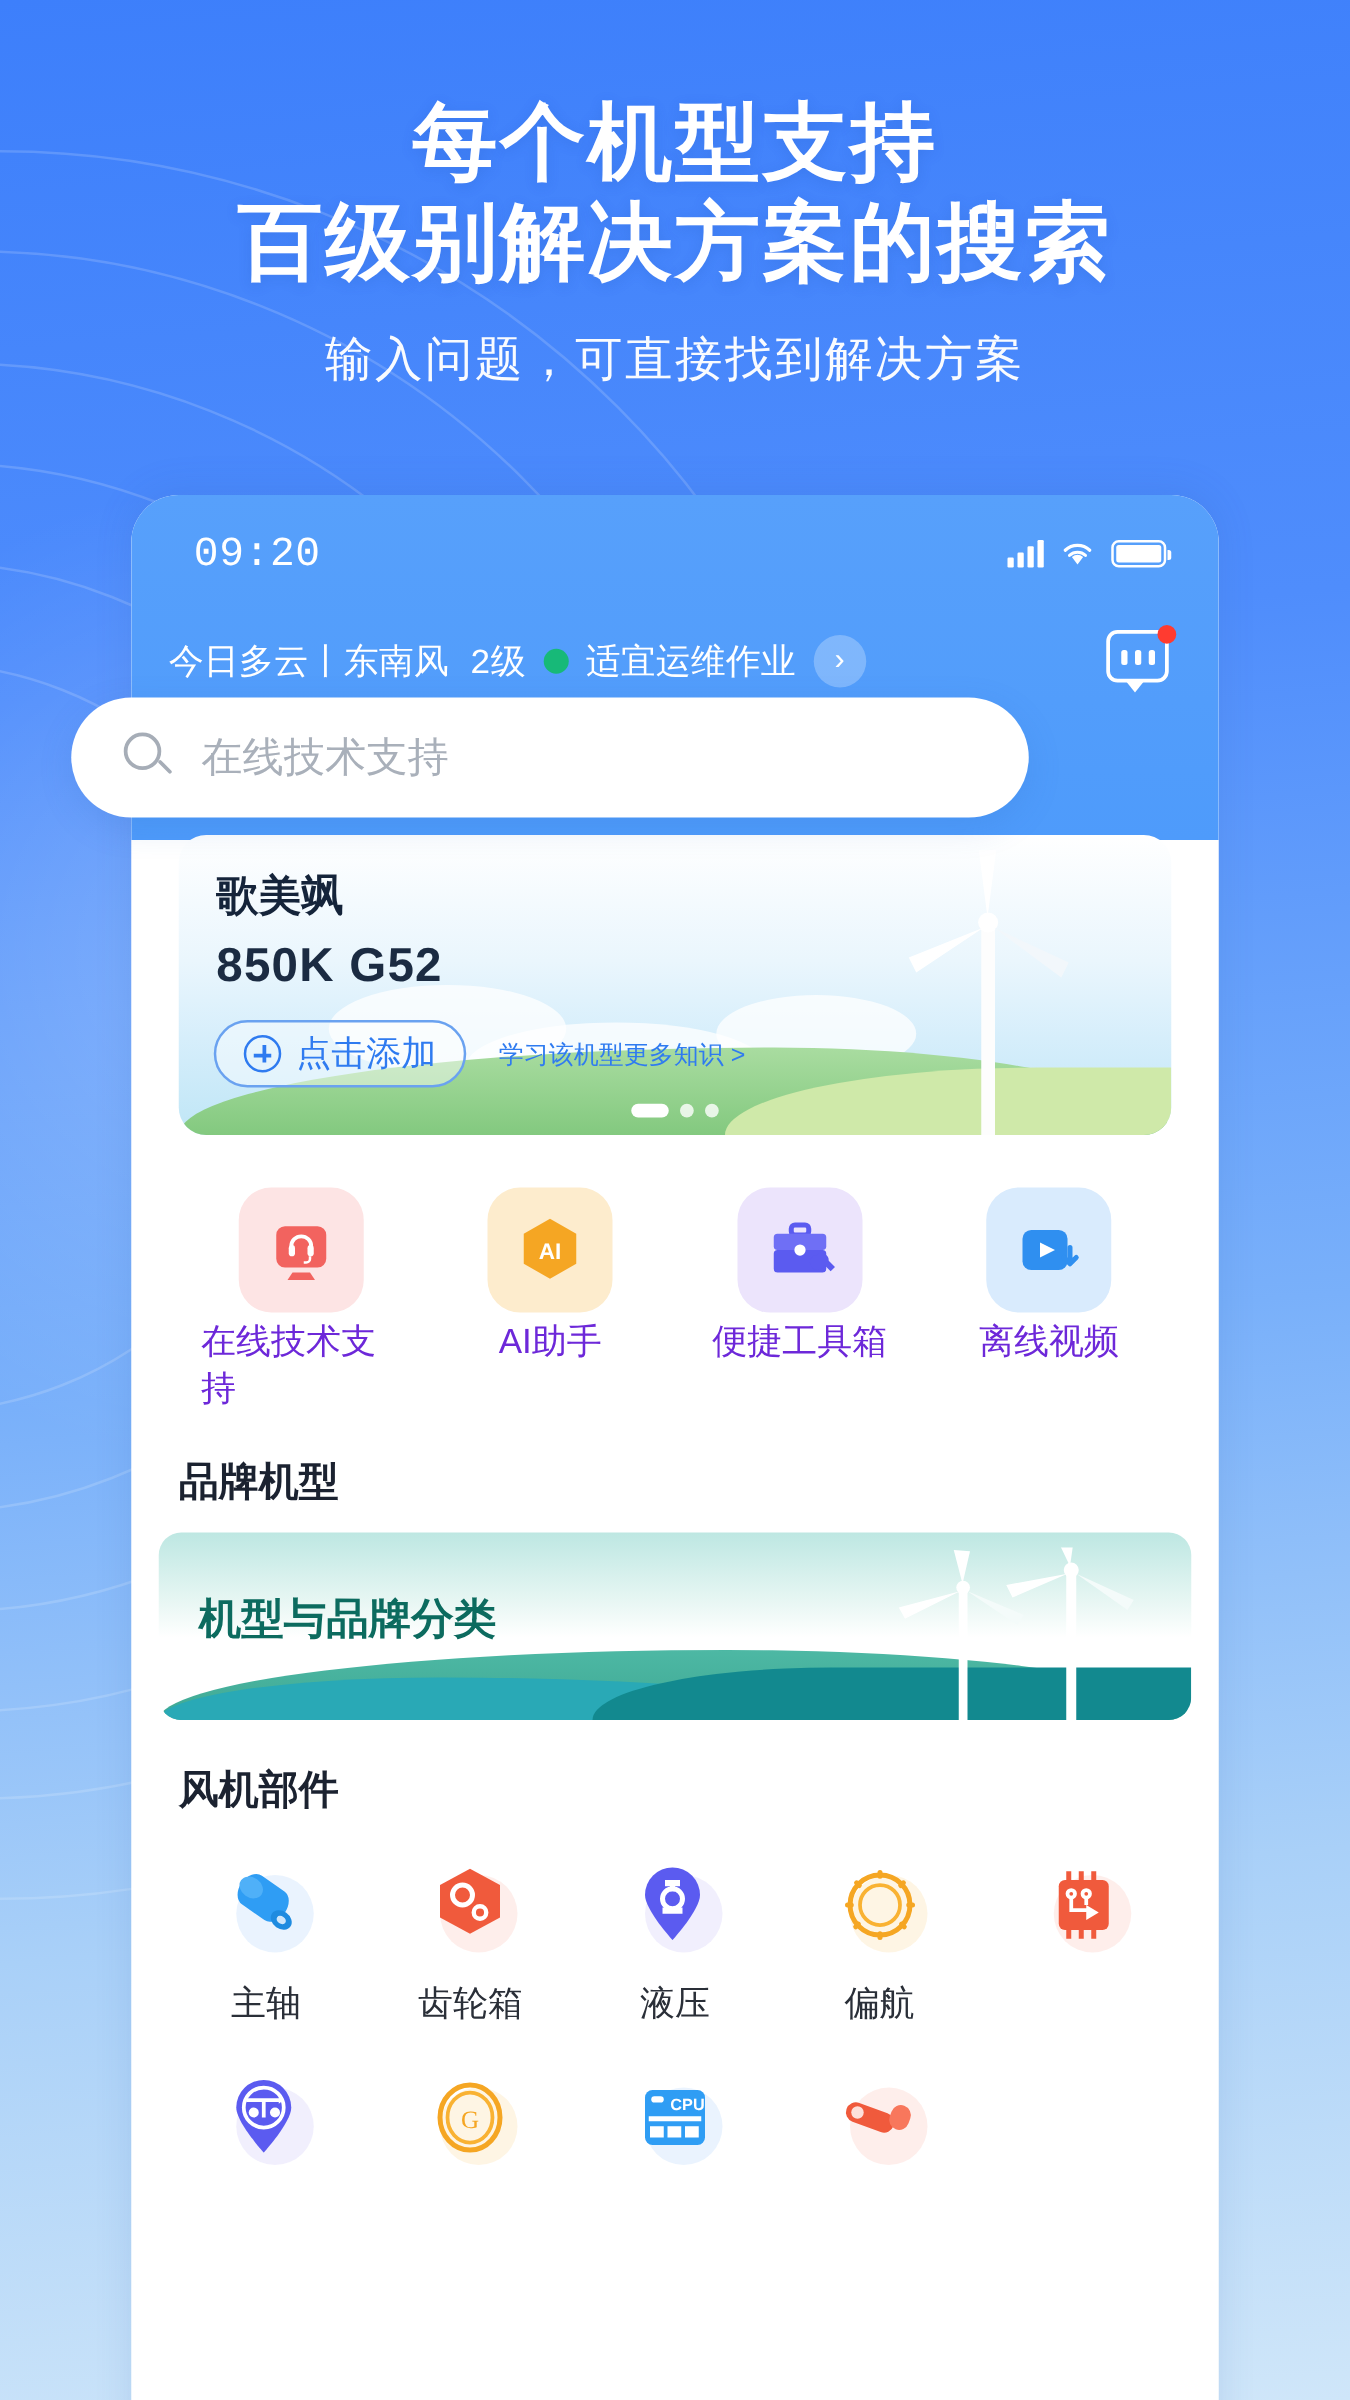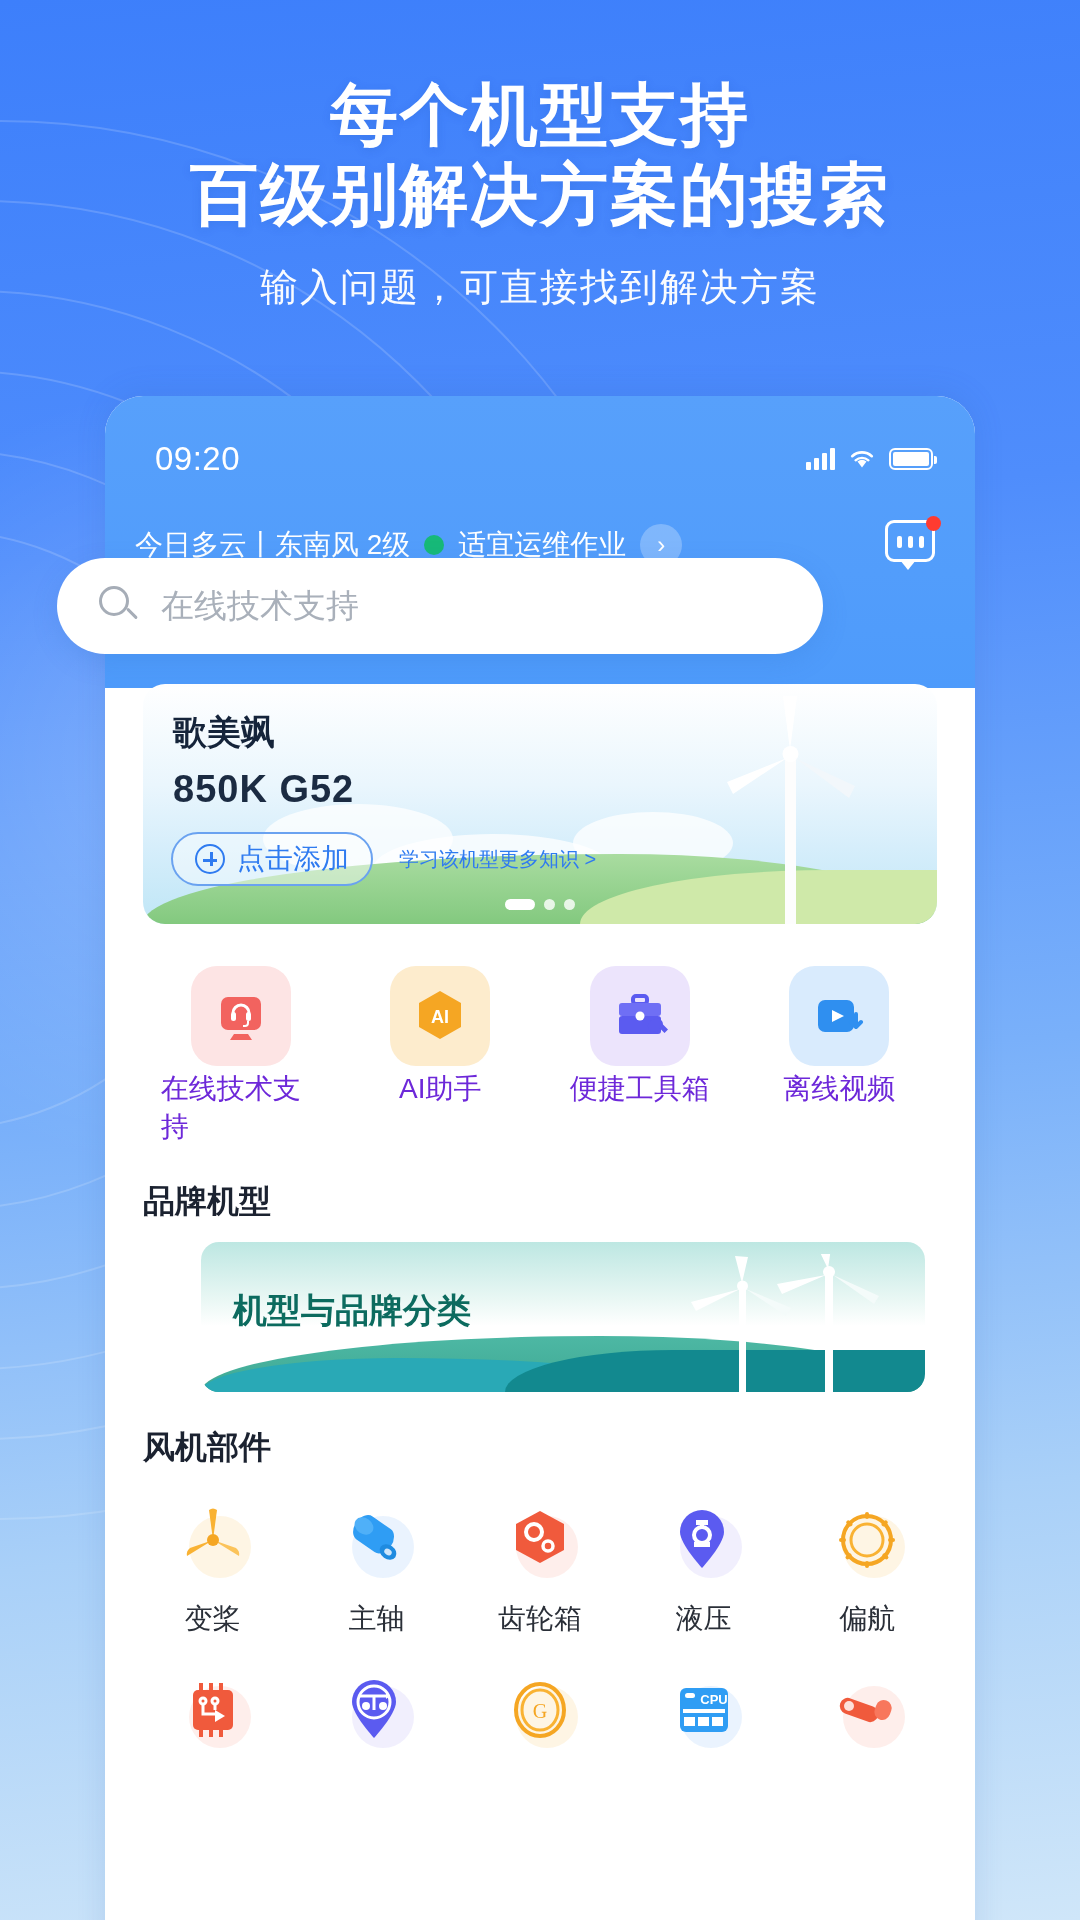--- a/index.html
+++ b/index.html
@@ -59,22 +59,23 @@
     left:105px; top:396px;
     width:870px; height:1600px;
     background:#fff;
     border-radius:38px 38px 0 0;
     overflow:hidden;
     box-shadow:0 -4px 30px rgba(40,90,180,.14);
     z-index:6;
   }
   .phone-top{
     background:linear-gradient(180deg,#57a0fb 0%,#529dfb 60%,#4e9bfb 100%);
-    padding-top:16px;
+    padding-top:0;
     position:relative;
+    font-family:Liberation Mono, monospace;
   }
 
   
   .statusbar{
     height:94px;
     display:flex; align-items:center; justify-content:space-between;
     padding:0 42px 0 50px;
     color:#fff;
   }
   .clock{ font-size:33px; font-weight:500; letter-spacing:.5px;}
@@ -191,21 +192,21 @@
   .quick{ display:flex; justify-content:space-around; padding:42px 36px 0;}
   .qi{ display:flex;flex-direction:column;align-items:center;gap:4px;width:160px;}
   .qicon{ width:100px;height:100px;border-radius:26px;display:flex;align-items:center;justify-content:center;}
   .q1{ background:#fde4e4;} .q2{background:#fdeccd;} .q3{background:#ece4fc;} .q4{background:#d9ebfd;}
   .qlabel{ font-size:28px; color:#6d28d9;}
 
   
   .sect{ font-size:32px; font-weight:bold; color:#1b2230; padding:34px 0 18px 38px;}
 
   
-  .banner-wrap{ padding:0 50px;margin-left:46px;}
+  .banner-wrap{ padding:0 22px;}
   .banner{
     height:150px; border-radius:18px; position:relative; overflow:hidden;
     background:linear-gradient(180deg,#bde7e2 0%,#e9f7f4 38%,#ffffff 56%,#ffffff 66%);
   }
   .banner .g1{ position:absolute; left:0;right:0;bottom:0;height:56px;
     background:linear-gradient(180deg,#4db8a4,#3fa893); border-radius:55% 45% 0 0/100% 100% 0 0;}
   .banner .g2{ position:absolute; left:0; right:32%; bottom:0; height:34px;
     background:#29a9b6; border-radius:40% 60% 0 0/100% 100% 0 0;}
   .banner .g3{ position:absolute; left:42%; right:0; bottom:0; height:42px; background:#12898f;
     border-radius:40% 0 0 0/100% 0 0 0;}
@@ -387,32 +388,20 @@
         <path d="M168 21 L214 42 L209 50 Z" fill="#f4fbfa"></path>
       </svg>
       <div class="banner-title">机型与品牌分类</div>
     </div>
   </div>
 
   <div class="sect">风机部件</div>
 
   <div class="comp-grid">
 
-    <div class="ci">
-      <div class="cicon">
-        <span class="bl" style="background:#fdeccd"></span>
-        <svg width="68" height="68" viewBox="0 0 68 68" style="position:relative">
-          <path d="M34 34 L30 4 q4-3 8 0 Z" fill="#f9b233"></path>
-          <path d="M34 34 L8 50 q-1-5 3-8 Z" fill="#f9b233"></path>
-          <path d="M34 34 L60 50 q1-5-3-8 Z" fill="#fbc35a"></path>
-          <circle cx="34" cy="34" r="6" fill="#f5a623"></circle>
-        </svg>
-      </div>
-      <div class="clabel">变桨</div>
-    </div>
 
     <div class="ci">
       <div class="cicon">
         <span class="bl" style="background:#d9e9fd"></span>
         <svg width="68" height="68" viewBox="0 0 68 68" style="position:relative">
           <path d="M20 16 l22 0 a10 14 0 0 1 0 28 l-22 0 a10 14 0 0 1 0-28 Z" fill="#2f9df4" transform="rotate(35 34 30)"></path>
           <ellipse cx="46" cy="46" rx="9" ry="7" fill="#1f8be0" transform="rotate(35 46 46)"></ellipse>
           <ellipse cx="46" cy="46" rx="4" ry="3" fill="#cfe6fb" transform="rotate(35 46 46)"></ellipse>
           <ellipse cx="22" cy="20" rx="10" ry="8" fill="#4fb0f8" transform="rotate(35 22 20)"></ellipse>
         </svg>

